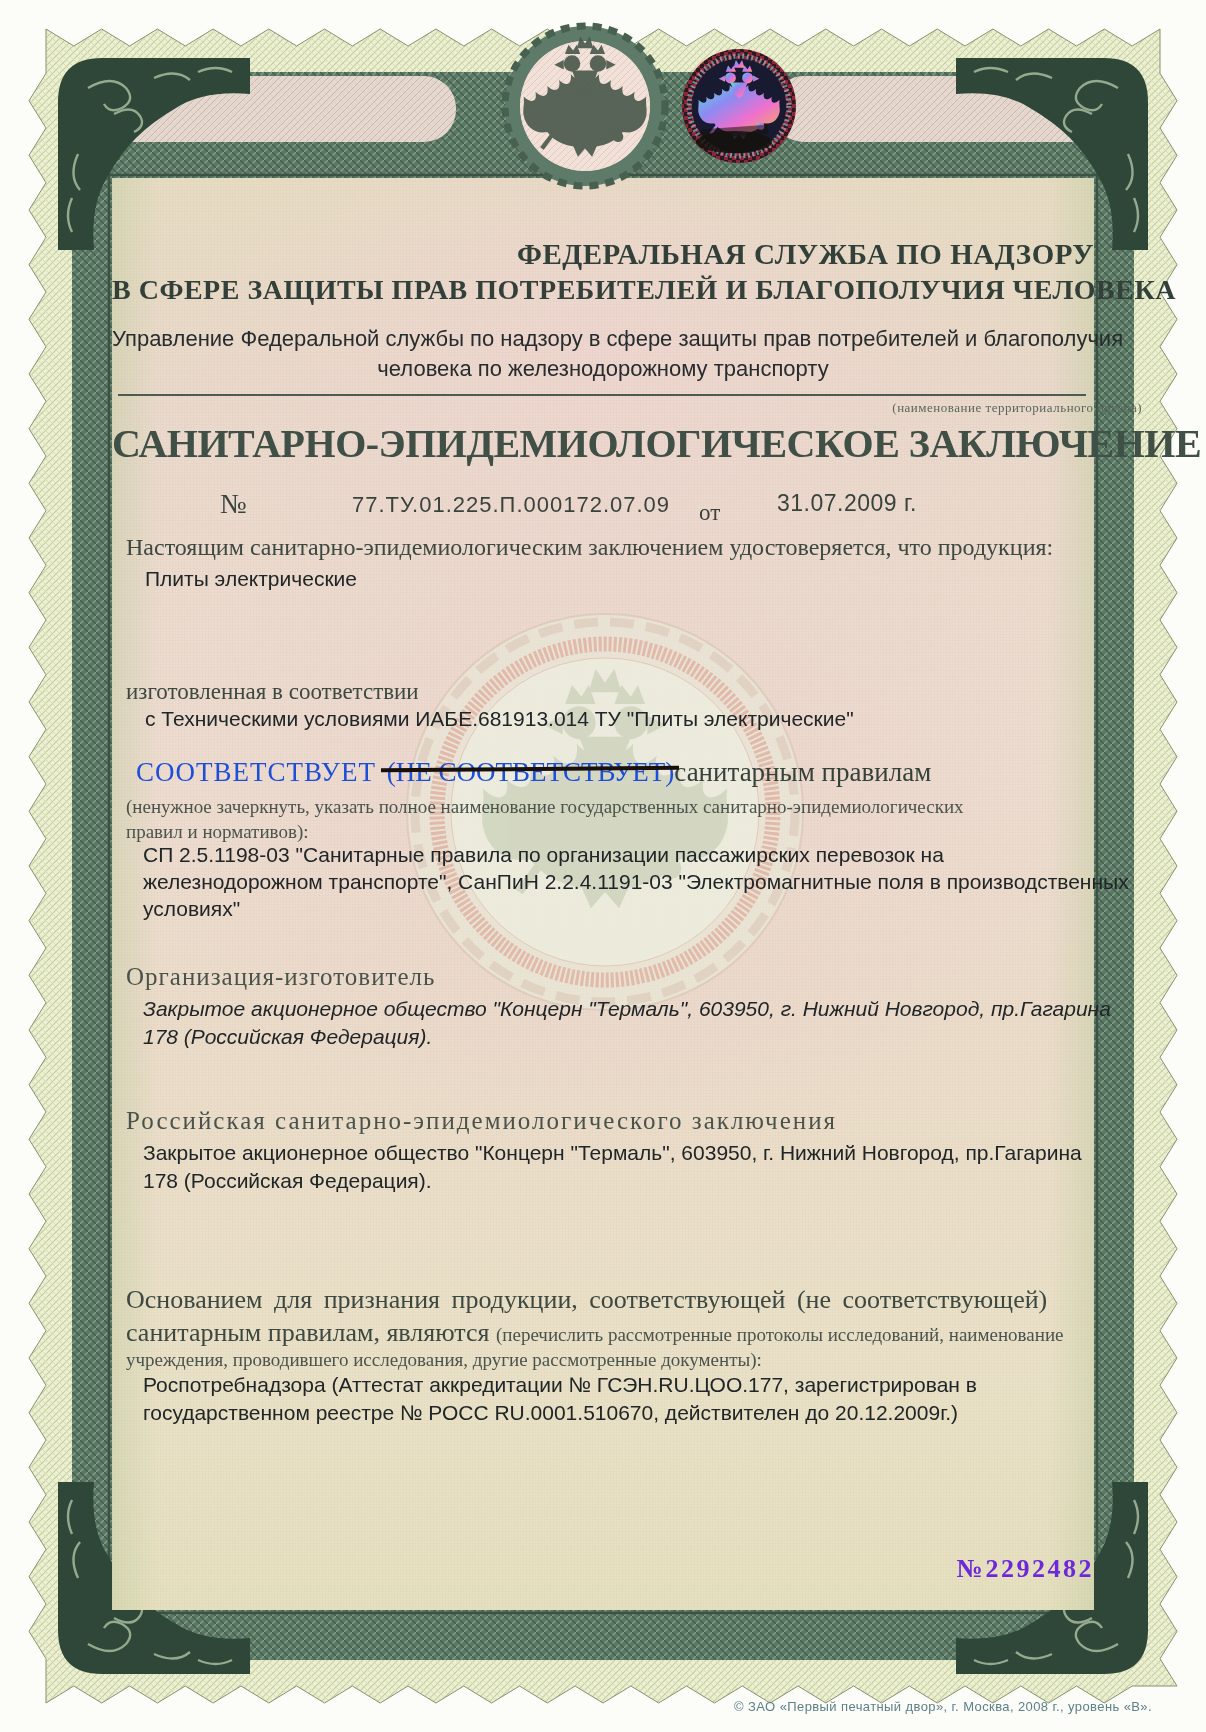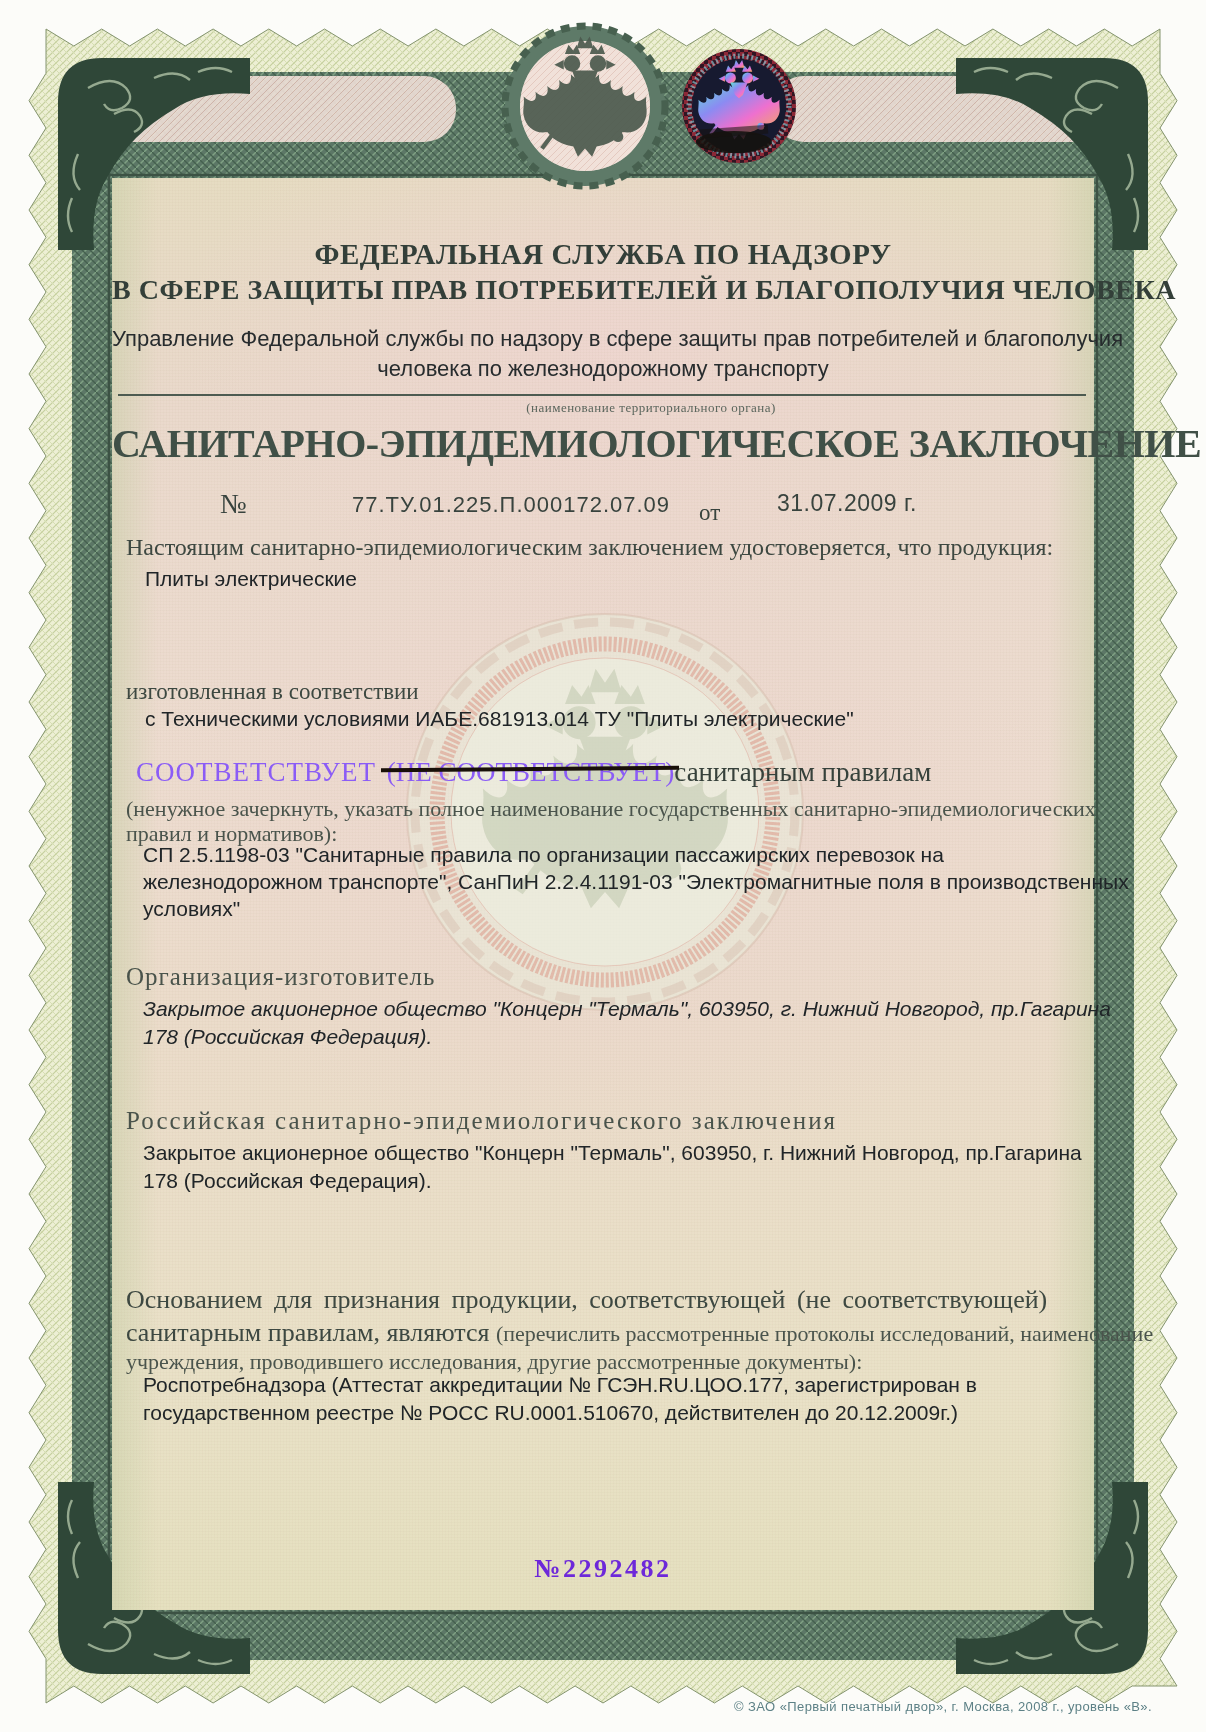--- a/index.html
+++ b/index.html
@@ -10,33 +10,33 @@
     background:
       repeating-linear-gradient(90deg, rgba(190,150,140,0.05) 0 1px, transparent 1px 3px),
       repeating-linear-gradient(0deg, rgba(170,170,120,0.05) 0 1px, transparent 1px 3px),
       linear-gradient(90deg, rgba(200,208,168,0.55) 0, rgba(200,208,168,0) 46px, rgba(200,208,168,0) calc(100% - 46px), rgba(200,208,168,0.55) 100%),
       radial-gradient(58% 26% at 50% 12%, rgba(238,214,208,0.95), rgba(238,214,208,0) 75%),
       radial-gradient(60% 34% at 50% 44%, rgba(236,214,206,0.9), rgba(236,214,206,0) 78%),
       linear-gradient(180deg,#e6dcc2 0%,#ead9cc 16%,#eddcd0 42%,#ebdcca 60%,#e9e1c7 84%,#e5e0bf 100%);
   }
   .txt{position:absolute;white-space:nowrap;}
   .cx{left:112px;width:982px;text-align:center;}
-  .serif{font-family:"Liberation Serif",serif;}
+  .serif{font-family:"Liberation Serif",serif;text-align:right;}
   .sans{font-family:"Liberation Sans",sans-serif;}
   .hdr{font-weight:bold;color:#333f39;letter-spacing:.5px;font-size:29px;}
   .dept{font-size:22px;color:#272c2e;font-family:"Liberation Sans",sans-serif;}
   .rule{position:absolute;left:118px;top:394px;width:968px;border-top:2px solid #4d5b51;}
   .caption{font-size:13px;color:#5a655c;letter-spacing:.5px;margin-left:48px;}
   .doc-title{font-size:40px;font-weight:bold;color:#405047;letter-spacing:-.5px;}
   .numrow{color:#38433e;}
   .lbl-serif{font-size:24px;color:#3d4841;}
   .val-sans{font-family:"Liberation Sans",sans-serif;font-size:21px;color:#202528;line-height:28px;}
-  .note-serif{font-size:22px;color:#4a544c;}
+  .note-serif{font-size:19px;color:#4a544c;}
   .sec-label{font-size:25px;color:#49534b;letter-spacing:1px;}
-  .comp{font-size:27px;color:#8b5cf6;}
+  .comp{font-size:27px;color:#1d4ed8;}
   .ns-wrap{position:relative;display:inline-block;}
   .strike{position:absolute;left:-6px;right:-4px;top:10px;height:4px;background:#191009;transform:rotate(-.5deg);}
   .serial{font-size:26px;font-weight:bold;letter-spacing:2.5px;color:#6d28d9;}
   .credit{font-family:"Liberation Sans",sans-serif;font-size:13px;color:#5d8186;letter-spacing:.4px;}
   .it{font-style:italic;}
   .line{display:block;}
 </style>
 </head>
 <body>
 

